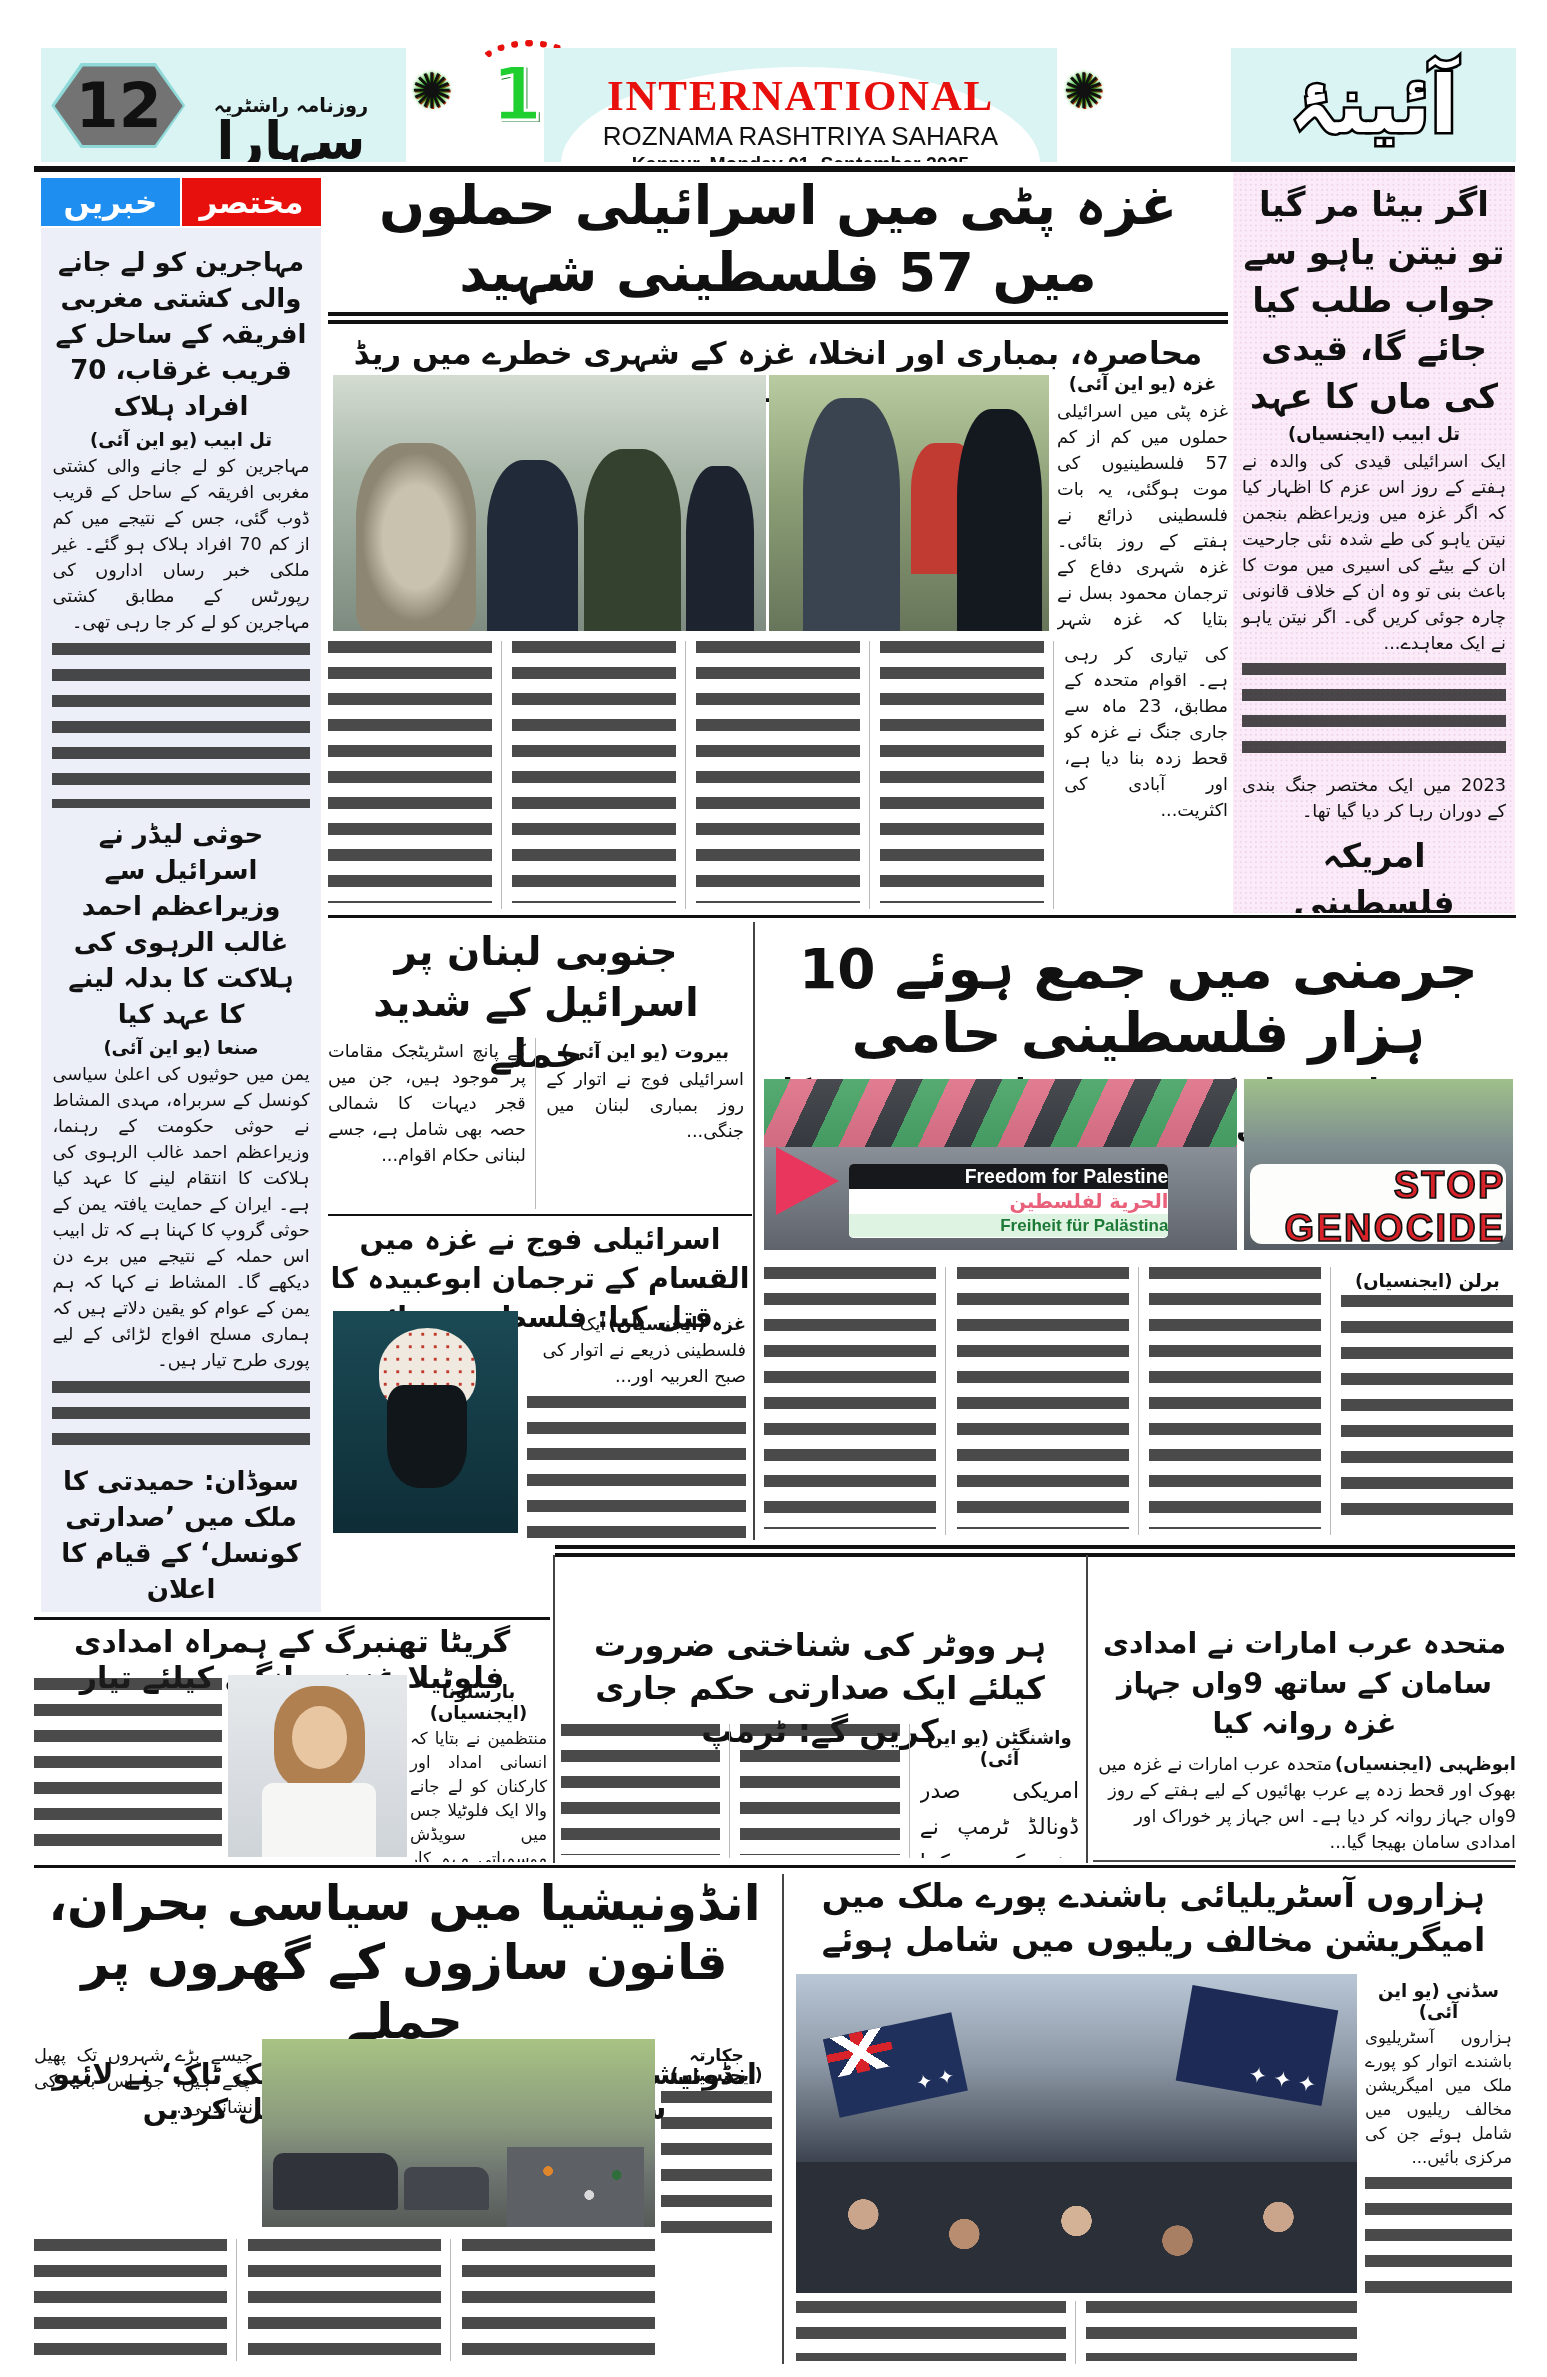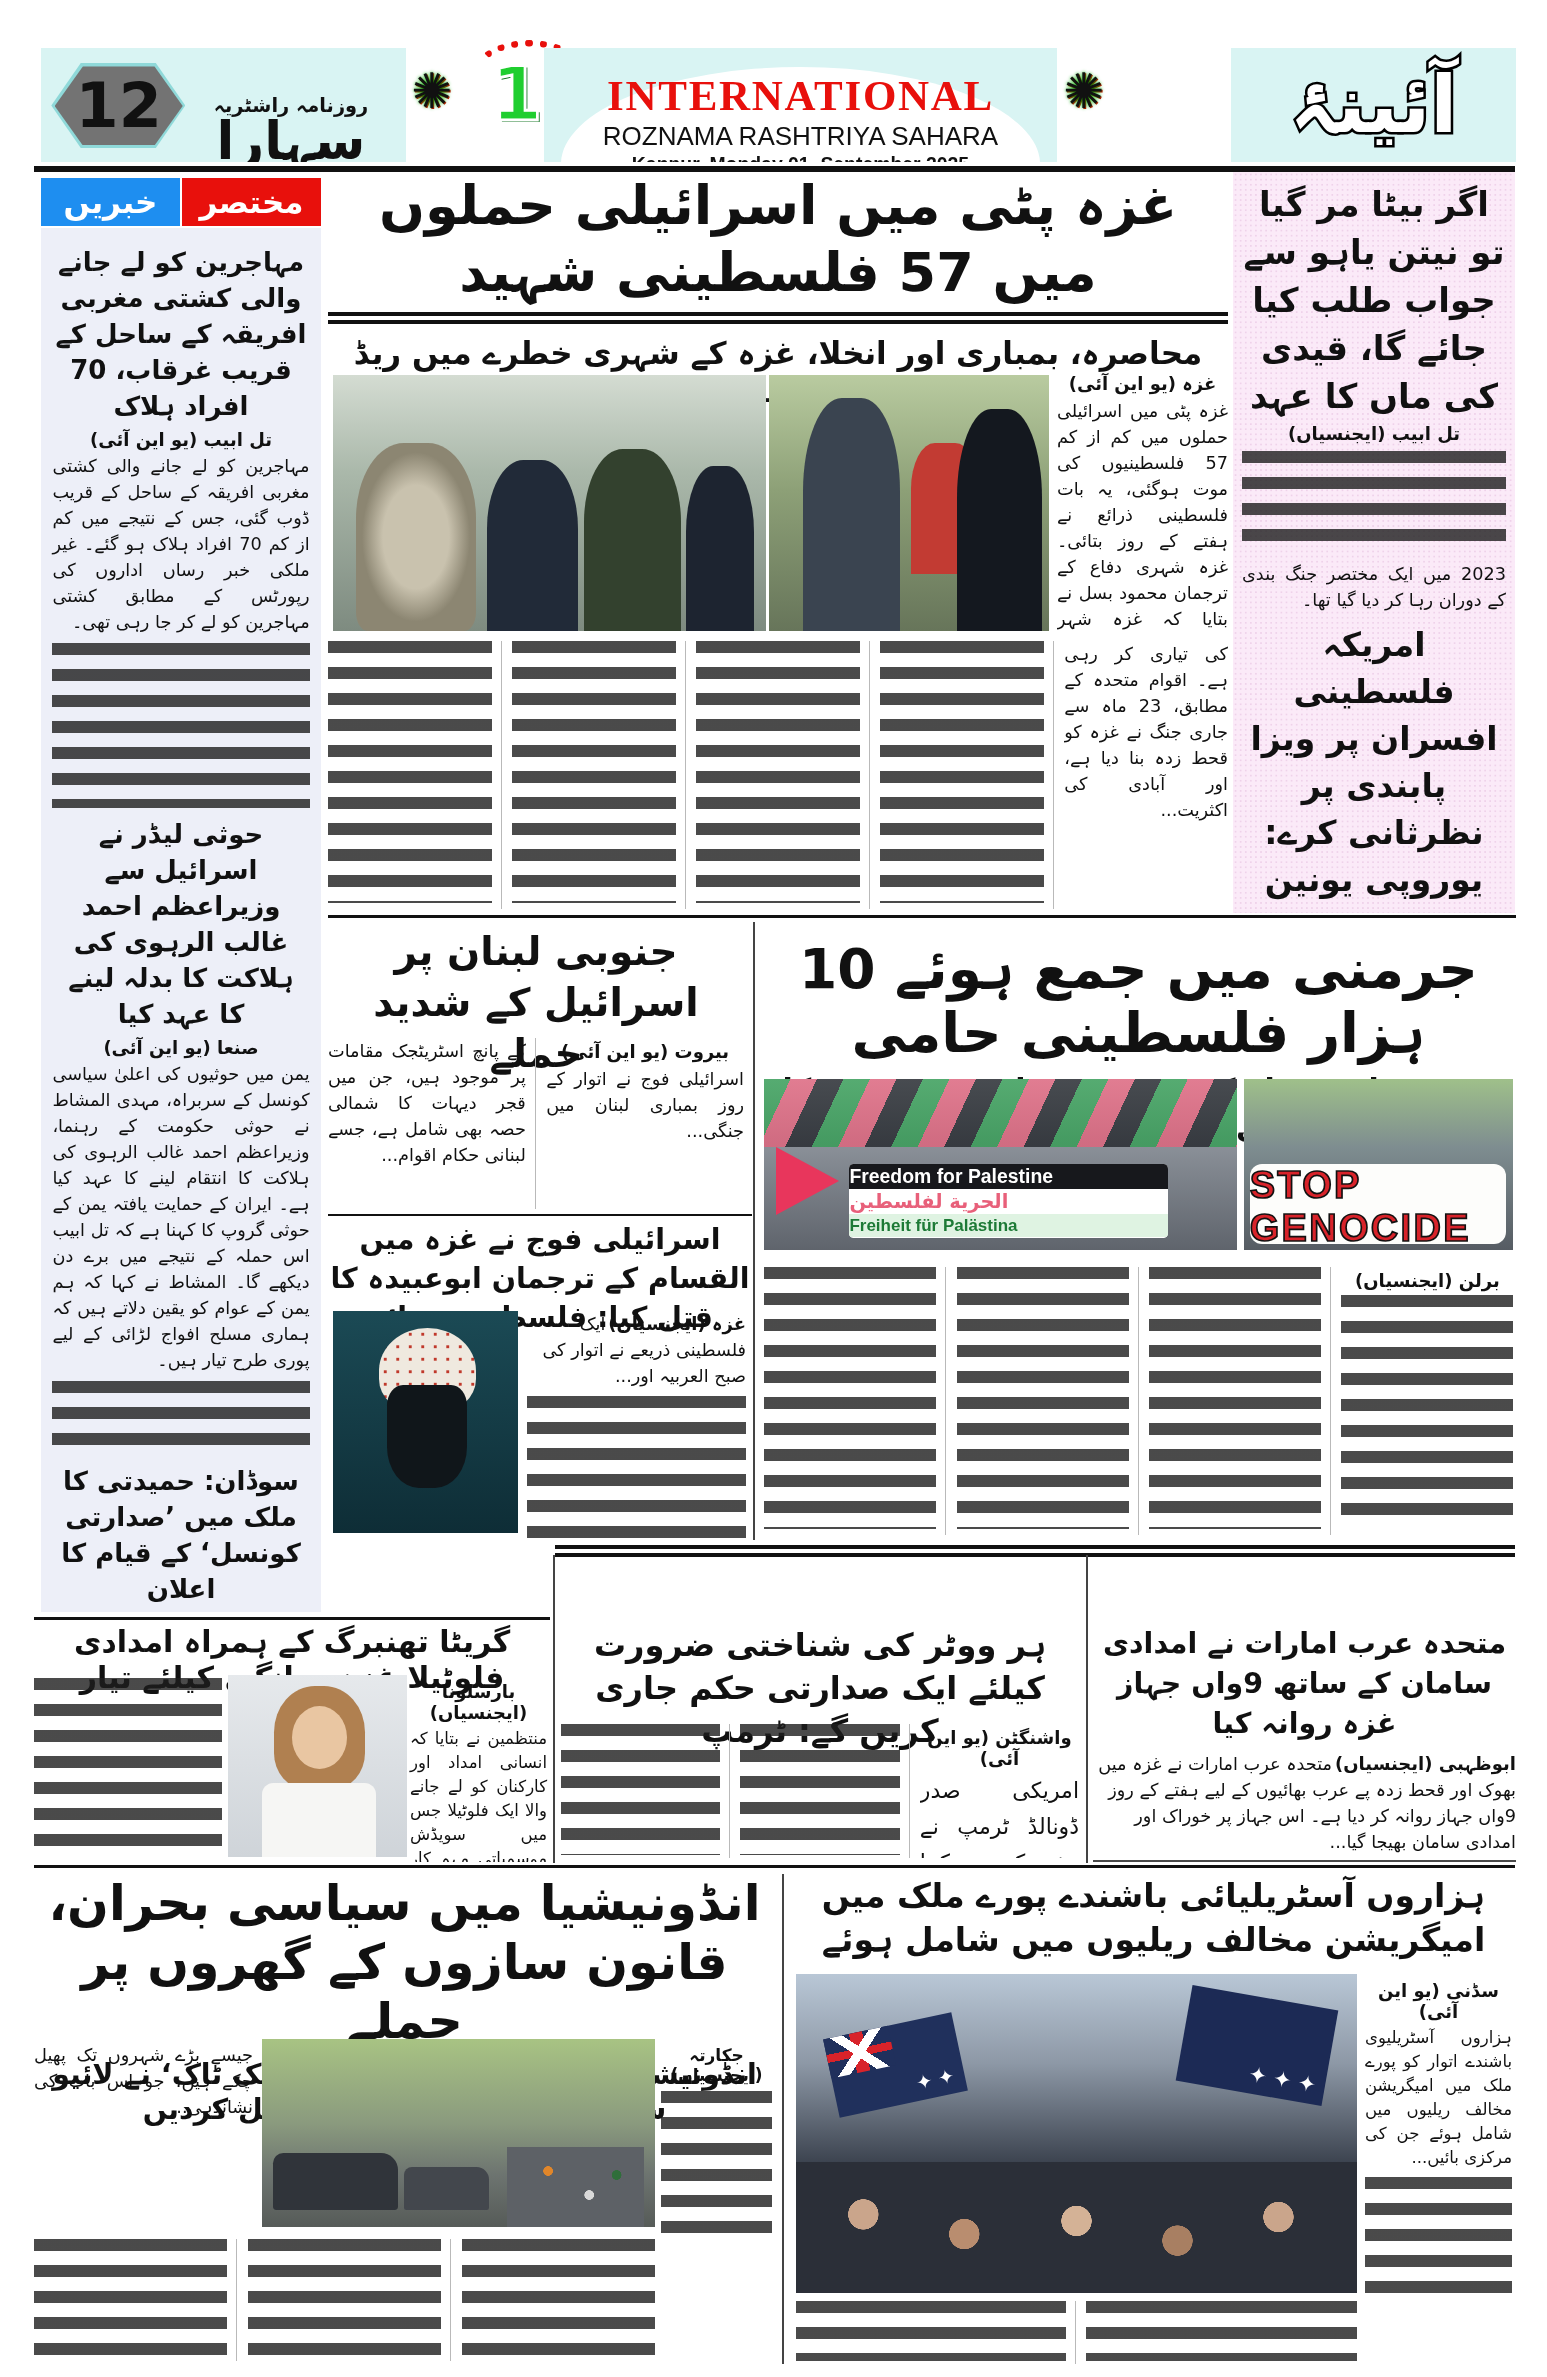--- a/index.html
+++ b/index.html
@@ -43,21 +43,21 @@
   .bodytext{font-size:17.7px;line-height:26px;text-align:justify;}
   .stripes{background:repeating-linear-gradient(to bottom,#1d1d1d 0px,#1d1d1d 12px,transparent 12px,transparent 26px);
            opacity:.8;}
   .cols{position:absolute;display:flex;flex-direction:row-reverse;gap:10.3px;}
   .cols .col{flex:1;position:relative;overflow:hidden;}
   .cols .col:nth-child(n+2){border-right:1.1px solid #b9b9b9;padding-right:9px;}
   .headline-xl{position:absolute;text-align:center;font-weight:bold;font-size:54px;line-height:67px;}
   .subhead{position:absolute;text-align:center;font-weight:bold;font-size:31px;line-height:38px;}
   .headline-lg{font-weight:bold;text-align:center;}
   .photo{position:absolute;overflow:hidden;}
-  .caption-banner{position:absolute;text-align:left;}
+  .caption-banner{position:absolute;text-align:right;}
   .stop-txt{font-size:38px;font-weight:900;color:#d8232a;-webkit-text-stroke:1.7px #111;letter-spacing:2.3px;
             font-family:"Liberation Sans",sans-serif;}
 </style>
 </head>
 <body>
 
 <div class="page">
 
   <div class="hdr-box" style="left:41px;top:48px;width:365px;height:114px">
     <div class="hexwrap">
@@ -146,20 +146,21 @@
         <div class="stripes" style="height:262px"></div>
       </div>
   </div>
   <div class="hrule" style="left:328px;top:915px;width:1188px;height:3.4px"></div>
 
   <div class="abs" style="left:1233px;top:172px;width:282px;height:741px;background:#fbeaf8;
        background-image:radial-gradient(#efd2ea 0.9px,transparent 0.9px);background-size:5.1px 5.1px;
        padding:8px 9px;box-sizing:border-box;overflow:hidden">
     <div class="urdu" style="font-size:34px;font-weight:bold;line-height:48px;text-align:center">اگر بیٹا مر گیا تو نیتن یاہو سے جواب طلب کیا جائے گا، قیدی کی ماں کا عہد</div>
     <div class="dateline urdu">تل ابیب (ایجنسیاں)</div>
+    <div class="bodytext urdu">ایک اسرائیلی قیدی کی والدہ نے ہفتے کے روز اس عزم کا اظہار کیا کہ اگر غزہ میں وزیراعظم بنجمن نیتن یاہو کی طے شدہ نئی جارحیت ان کے بیٹے کی اسیری میں موت کا باعث بنی تو وہ ان کے خلاف قانونی چارہ جوئی کریں گی۔ اگر نیتن یاہو نے ایک معاہدے...</div>
     <div class="stripes" style="height:103px;margin:6.8px 0"></div>
     <div class="bodytext urdu">2023 میں ایک مختصر جنگ بندی کے دوران رہا کر دیا گیا تھا۔</div>
     <div class="urdu" style="font-size:33px;font-weight:bold;line-height:47px;text-align:center;margin-top:8px">امریکہ فلسطینی افسران پر ویزا پابندی پر نظرثانی کرے: یوروپی یونین</div>
 
   </div>
 
   <div class="abs" style="left:328px;top:926px;width:416px;height:285px;overflow:hidden">
     <div class="headline-lg urdu" style="font-size:39px;line-height:51px">جنوبی لبنان پر اسرائیل کے شدید حملے</div>
     <div class="cols" style="left:0;top:112px;width:416px;height:171px">
       <div class="col urdu">

